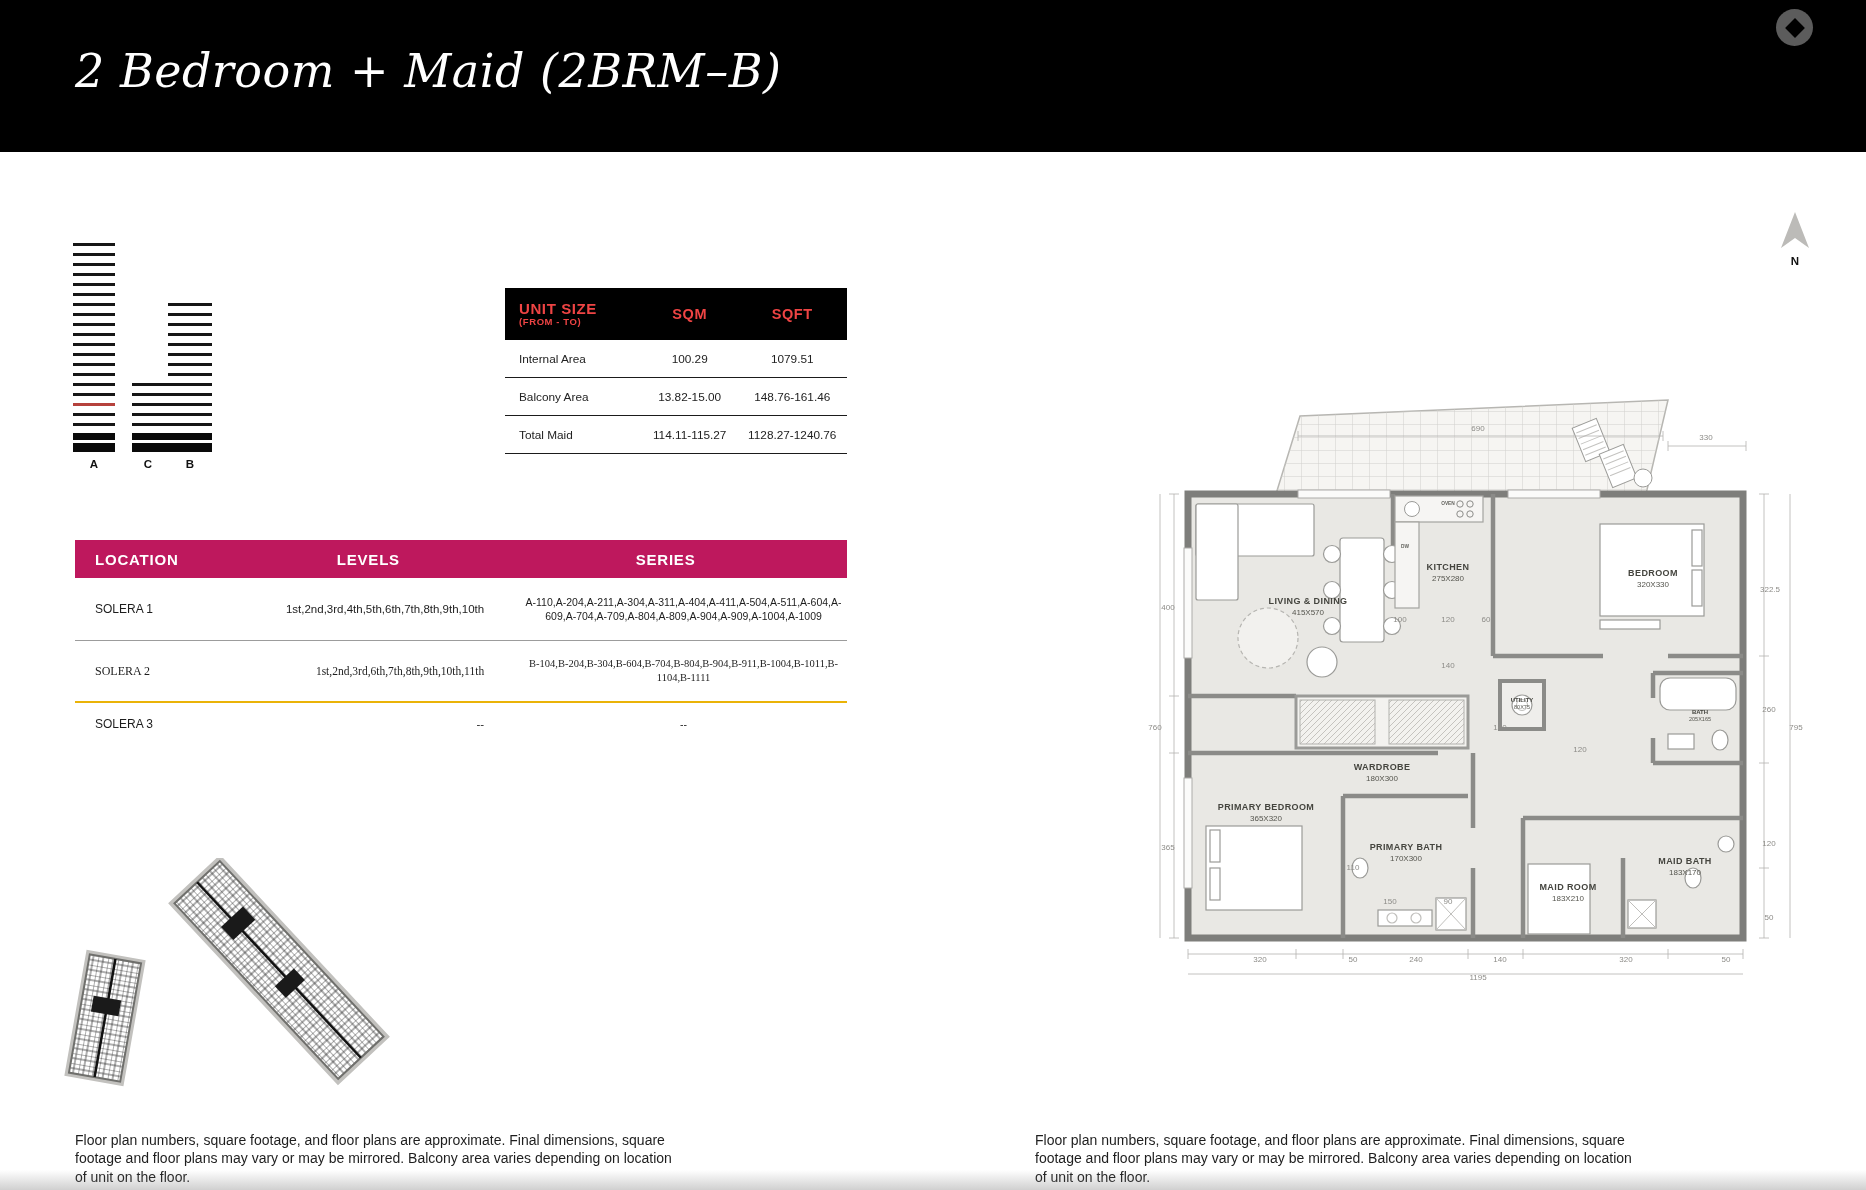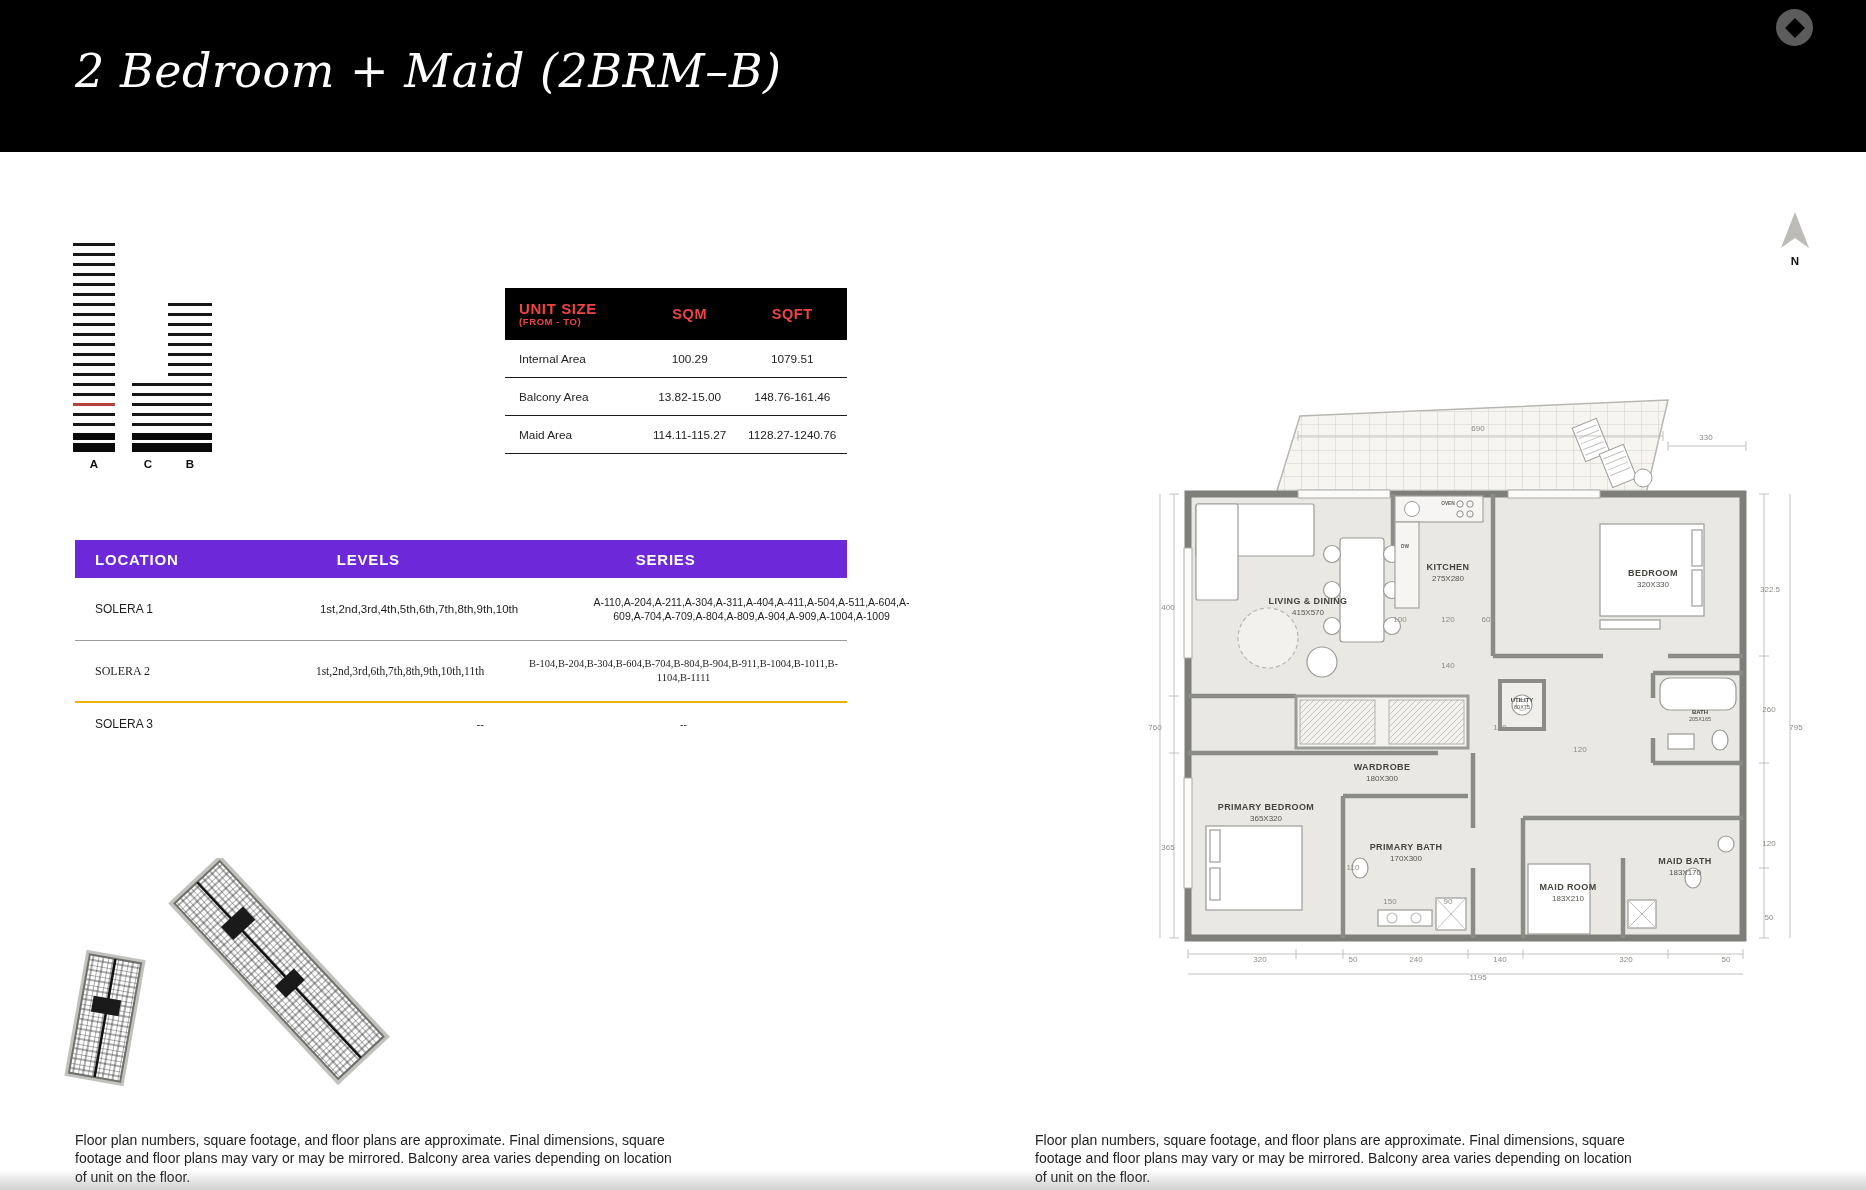--- a/index.html
+++ b/index.html
@@ -31,29 +31,29 @@
   .unit-table .head .t{font-size:15px;font-weight:bold;letter-spacing:.6px;}
   .unit-table .head .s{font-size:9.5px;font-weight:bold;letter-spacing:.6px;}
   .unit-table .head .c2,.unit-table .head .c3{text-align:center;font-size:14.5px;font-weight:bold;letter-spacing:.6px;}
   .unit-table .row{display:grid;grid-template-columns:40% 28% 32%;height:37px;align-items:center;
       border-bottom:1.5px solid #1b1b1b;font-size:11.8px;color:#222;}
   .unit-table .row .c1{padding-left:14px;}
   .unit-table .row .c2,.unit-table .row .c3{text-align:center;}
 
   
   .loc-table{position:absolute;left:75px;top:540px;width:772px;}
-  .loc-table .head{display:grid;grid-template-columns:23% 30% 47%;background:#6d28d9;color:#fff;
+  .loc-table .head{display:grid;grid-template-columns:23% 30% 47%;background:#be185d;color:#fff;
       height:38px;align-items:center;font-size:15px;font-weight:bold;letter-spacing:.8px;}
   .loc-table .head .c1{padding-left:20px;}
   .loc-table .head .c2,.loc-table .head .c3{text-align:center;}
   .loc-table .row{display:grid;grid-template-columns:23% 30% 47%;align-items:center;color:#1d1d1d;}
   .loc-table .row .c1{padding-left:20px;font-size:12px;}
   .loc-table .row .c2{text-align:right;font-size:11.5px;}
   .loc-table .row .c3{text-align:center;font-size:10.5px;line-height:1.35;padding:0 4px;margin-left:36px;}
-  .loc-table .r1{min-height:62px;border-bottom:1px solid #9c9c9c;gap:34px;}
+  .loc-table .r1{min-height:62px;border-bottom:1px solid #9c9c9c;}
   .loc-table .r2{min-height:60px;border-bottom:2px solid #eab308;font-family:Liberation Serif, serif;}
   .loc-table .r3{min-height:42px;}
 
   
   .compass{position:absolute;left:1773px;top:210px;width:44px;height:62px;}
 
   
   .plan-wrap{position:absolute;left:1148px;top:398px;width:662px;height:588px;}
   .rname{font-family:"Liberation Sans",sans-serif;font-size:9px;font-weight:bold;
          fill:#45453f;letter-spacing:.4px;text-anchor:middle;}
@@ -142,21 +142,21 @@
       <div class="c1">Internal Area</div>
       <div class="c2">100.29</div>
       <div class="c3">1079.51</div>
     </div>
     <div class="row">
       <div class="c1">Balcony Area</div>
       <div class="c2">13.82-15.00</div>
       <div class="c3">148.76-161.46</div>
     </div>
     <div class="row">
-      <div class="c1">Maid Area</div>
+      <div class="c1">Total Maid</div>
       <div class="c2">114.11-115.27</div>
       <div class="c3">1128.27-1240.76</div>
     </div>
   </div>
 
   <div class="loc-table">
     <div class="head">
       <div class="c1">LOCATION</div>
       <div class="c2">LEVELS</div>
       <div class="c3">SERIES</div>

